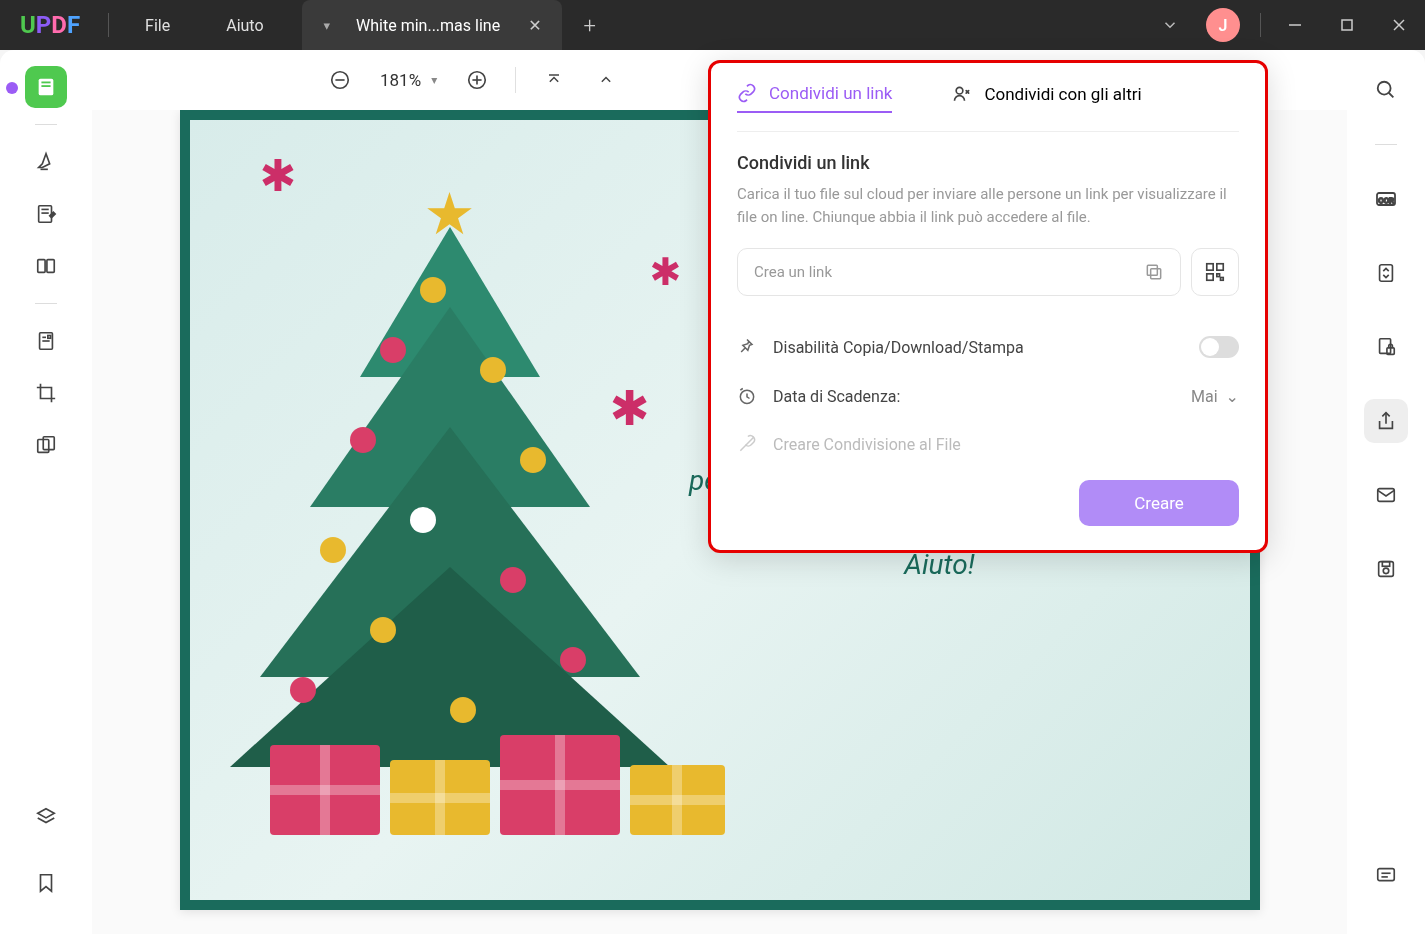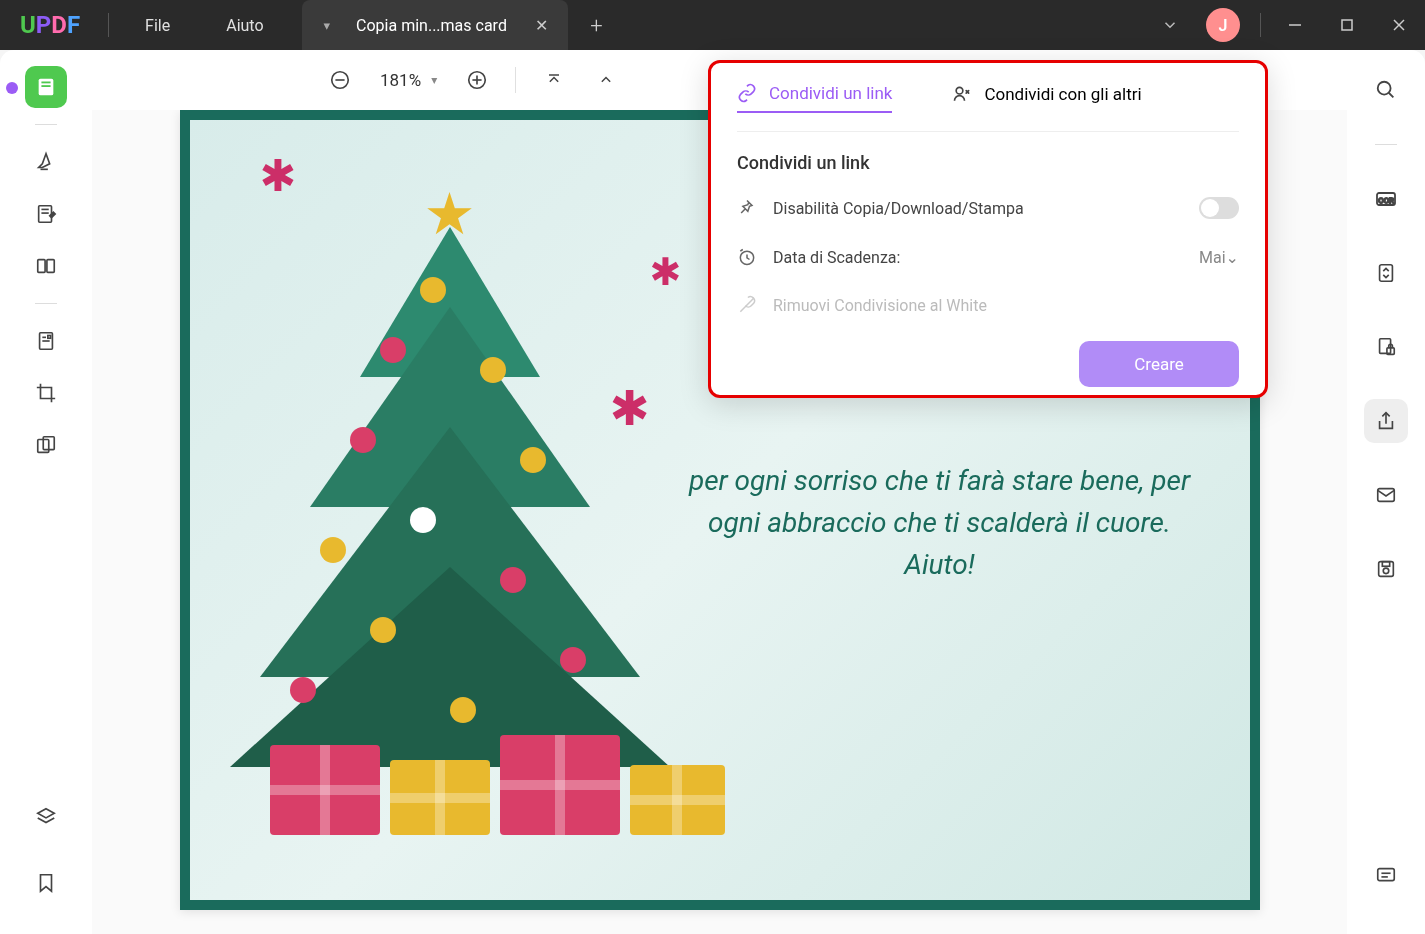--- a/index.html
+++ b/index.html
@@ -50,50 +50,50 @@
 .gift::before { content: ''; position: absolute; top: 0; bottom: 0; left: 50%; width: 10px; margin-left: -5px; background: rgba(255,255,255,.3); }
 .gift::after { content: ''; position: absolute; left: 0; right: 0; top: 50%; height: 10px; margin-top: -5px; background: rgba(255,255,255,.3); }
 .card-text { position: absolute; left: 480px; top: 340px; right: 40px; text-align: center; font-family: Georgia, serif; font-style: italic; color: #1a6b5c; font-size: 28px; line-height: 1.5; }
 
 .right-rail { width: 78px; display: flex; flex-direction: column; align-items: center; padding-top: 18px; gap: 16px; }
 .rr-btn { width: 44px; height: 44px; display: flex; align-items: center; justify-content: center; cursor: pointer; border-radius: 10px; margin-bottom: 14px; color: #444; }
 .rr-btn.active { background: #eee; }
 .rr-sep { width: 22px; height: 1px; background: #ddd; margin: 2px 0 16px; }
 .rr-bottom { margin-top: auto; margin-bottom: 22px; }
 
-.share-panel { position: absolute; top: 60px; left: 708px; width: 560px; background: #fff; border: 3px solid #e60000; border-radius: 12px; box-shadow: 0 6px 30px rgba(0,0,0,.15); padding: 20px 26px 8px; z-index: 100; }
+.share-panel { position: absolute; top: 60px; left: 708px; width: 560px; background: #fff; border: 3px solid #e60000; border-radius: 12px; box-shadow: 0 6px 30px rgba(0,0,0,.15); padding: 20px 26px 24px; z-index: 100; }
 .sp-tabs { display: flex; gap: 60px; padding-bottom: 18px; border-bottom: 1px solid #eee; margin-bottom: 20px; }
 .sp-tab { display: flex; align-items: center; gap: 12px; font-size: 17px; cursor: pointer; padding-bottom: 8px; }
 .sp-tab.active { color: #9b5cf5; border-bottom: 2px solid #9b5cf5; }
 .sp-title { font-size: 18px; color: #333; margin-bottom: 10px; font-weight: 500; }
 .sp-desc { font-size: 15px; color: #999; line-height: 1.5; margin-bottom: 20px; }
 .sp-link-row { display: flex; gap: 10px; margin-bottom: 26px; }
 .sp-link-input { flex: 1; height: 48px; border: 1px solid #e5e5e5; border-radius: 10px; padding: 0 16px; font-size: 15px; display: flex; align-items: center; justify-content: space-between; color: #999; }
 .sp-qr-btn { width: 48px; height: 48px; border: 1px solid #e5e5e5; border-radius: 10px; display: flex; align-items: center; justify-content: center; cursor: pointer; }
 .sp-option { display: flex; align-items: center; gap: 16px; padding: 14px 0; font-size: 16px; color: #444; }
 .sp-option.disabled { color: #bbb; }
 .sp-toggle { margin-left: auto; width: 40px; height: 22px; background: #ddd; border-radius: 11px; position: relative; cursor: pointer; }
 .sp-toggle::after { content: ''; position: absolute; width: 18px; height: 18px; background: #fff; border-radius: 50%; top: 2px; left: 2px; }
-.sp-select { margin-left: auto; color: #888; display: flex; align-items: center; cursor: pointer; }
+.sp-select { margin-left: auto; color: #888; display: flex; align-items: center; gap: 8px; cursor: pointer; }
 .sp-create { margin-top: 12px; width: 160px; height: 46px; background: #b18cf7; color: #fff; border: none; border-radius: 10px; font-size: 17px; cursor: pointer; float: right; }
 
 svg { display: block; }
 .dock-dot { position: absolute; left: 6px; top: 82px; width: 12px; height: 12px; border-radius: 50%; background: #9b5cf5; z-index: 5; }
 </style>
 </head>
 <body>
 
 <div class="titlebar">
   <div class="logo"><span class="u">U</span><span class="p">P</span><span class="d">D</span><span class="f">F</span></div>
   <div class="menu-sep"></div>
   <div class="menu-item">File</div>
   <div class="menu-item">Aiuto</div>
   <div class="tab">
     <span class="tab-drop">▾</span>
-    <span class="tab-name">Copia min...mas card</span>
+    <span class="tab-name">White min...mas line</span>
     <span class="tab-close">✕</span>
   </div>
   <div class="tab-add">+</div>
   <div class="titlebar-right">
     <div class="icon">
         <svg width="18" height="18" viewBox="0 0 24 24" fill="none" stroke="currentColor" stroke-width="2">
           <polyline points="6 9 12 15 18 9"></polyline>
         </svg>
       </div>
     <div class="avatar">J</div>
@@ -328,20 +328,39 @@
     <div class="sp-tab">
       <svg width="20" height="20" viewBox="0 0 24 24" fill="none" stroke="#444" stroke-width="2">
           <circle cx="9" cy="8" r="4"></circle>
           <path d="M3 20a6 6 0 0 1 12 0"></path>
           <path d="M17 8l3 3M20 8l-3 3" stroke-linecap="round"></path>
         </svg>
       <span>Condividi con gli altri</span>
     </div>
   </div>
   <div class="sp-title">Condividi un link</div>
+  <div class="sp-desc">Carica il tuo file sul cloud per inviare alle persone un link per visualizzare il file on line. Chiunque abbia il link può accedere al file.</div>
+  <div class="sp-link-row">
+    <div class="sp-link-input">
+      <span>Crea un link</span>
+      <svg width="20" height="20" viewBox="0 0 24 24" fill="none" stroke="#999" stroke-width="1.8">
+          <rect x="8" y="8" width="12" height="12" rx="1"></rect>
+          <rect x="4" y="4" width="12" height="12" rx="1"></rect>
+        </svg>
+    </div>
+    <div class="sp-qr-btn">
+      <svg width="22" height="22" viewBox="0 0 24 24" fill="none" stroke="#444" stroke-width="1.8">
+          <rect x="3" y="3" width="7" height="7"></rect>
+          <rect x="14" y="3" width="7" height="7"></rect>
+          <rect x="3" y="14" width="7" height="7"></rect>
+          <rect x="14" y="14" width="3" height="3"></rect>
+          <rect x="18" y="18" width="3" height="3"></rect>
+        </svg>
+    </div>
+  </div>
   <div class="sp-option">
     <svg width="20" height="20" viewBox="0 0 24 24" fill="none" stroke="#666" stroke-width="1.8">
         <path d="M12 3l6 6-3 1-2 6-3-3-5 5 5-5-3-3 6-2 1-3z"></path>
       </svg>
     <span>Disabilità Copia/Download/Stampa</span>
     <div class="sp-toggle"></div>
   </div>
   <div class="sp-option">
     <svg width="20" height="20" viewBox="0 0 24 24" fill="none" stroke="#666" stroke-width="1.8">
         <circle cx="12" cy="13" r="8"></circle>
@@ -352,17 +371,17 @@
     <div class="sp-select">
         <span>Mai</span>
         <span>⌄</span>
       </div>
   </div>
   <div class="sp-option disabled">
     <svg width="20" height="20" viewBox="0 0 24 24" fill="none" stroke="#ccc" stroke-width="1.8">
         <path d="M10 13a5 5 0 0 0 7 0l3-3a5 5 0 0 0-7-7"></path>
         <line x1="4" y1="20" x2="20" y2="4"></line>
       </svg>
-    <span>Rimuovi Condivisione al White</span>
+    <span>Creare Condivisione al File</span>
   </div>
   <button class="sp-create">Creare</button>
   <div style="clear:both"></div>
 </div>
 
 </body></html>

